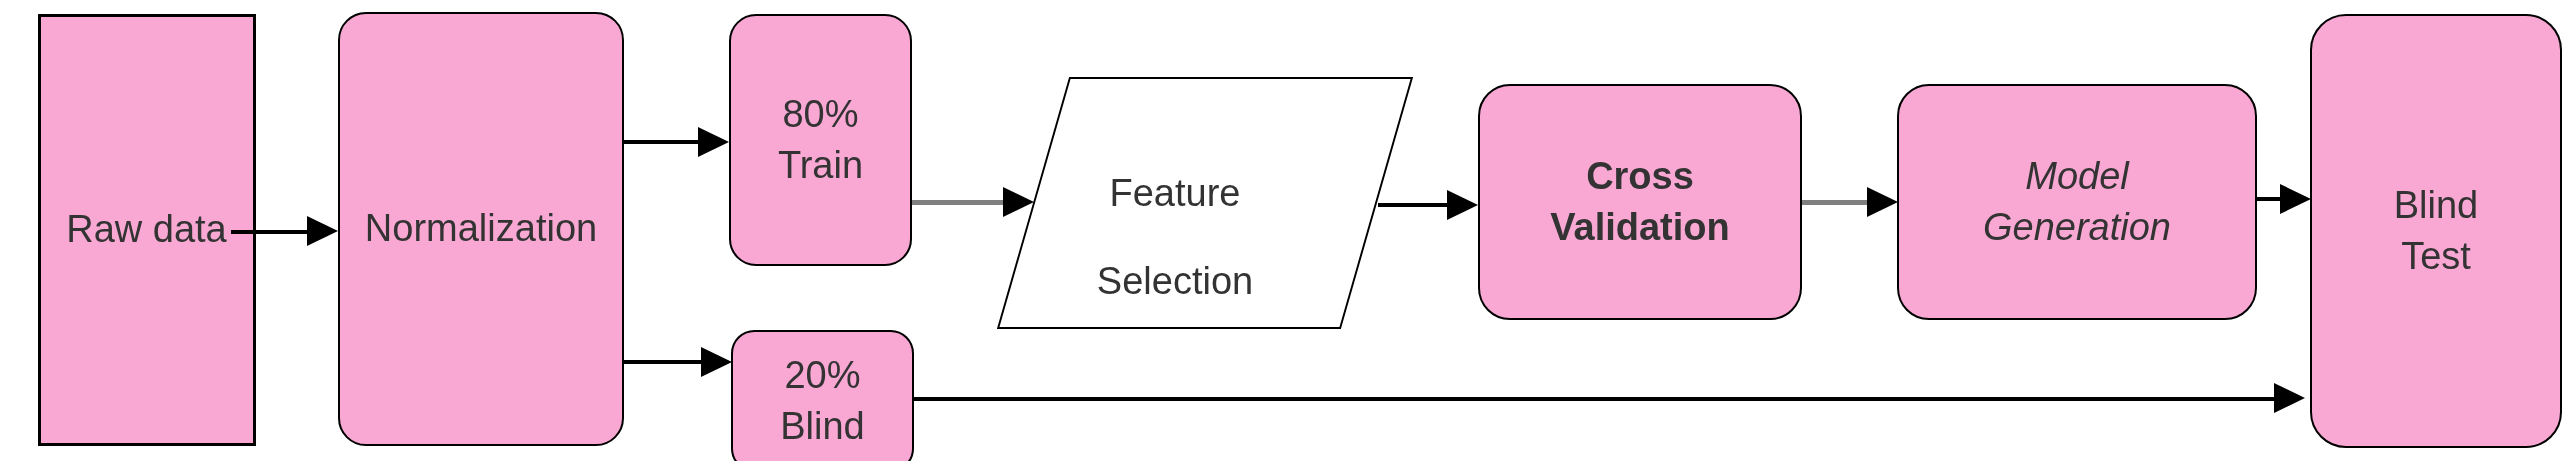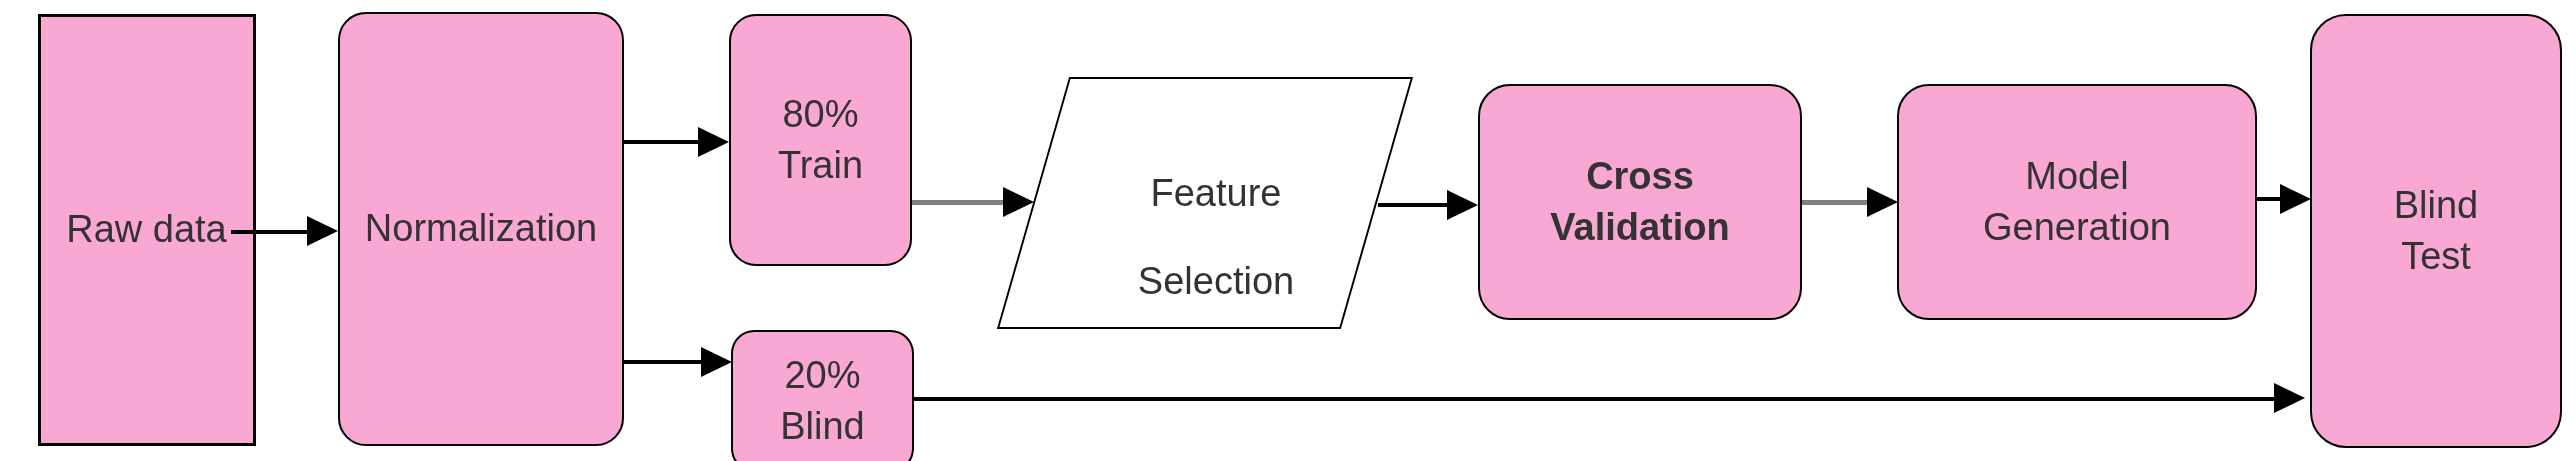--- a/index.html
+++ b/index.html
@@ -79,31 +79,31 @@
     <span class="lbl">80%</span>
     <span class="lbl">Train</span>
   </div>
 
   <div class="node" style="left:731px; top:302px; width:183px; height:142px; border-radius:23.4px;margin-top:28px;">
     <span class="lbl">20%</span>
     <span class="lbl">Blind</span>
   </div>
 
   <div class="para-shape" style="left:1033px; top:77px; width:344px; height:252px;"></div>
-  <div class="para-label" style="left:1044px; top:77px; width:344px; height:320px;gap:37px;">
+  <div class="para-label" style="left:1003px; top:77px; width:344px; height:320px;gap:37px;">
     <span class="lbl">Feature</span>
     <span class="lbl">Selection</span>
   </div>
 
   <div class="node" style="left:1478px; top:84px; width:324px; height:236px; border-radius:32px;font-weight:bold;">
     <span class="lbl">Cross</span>
     <span class="lbl">Validation</span>
   </div>
 
-  <div class="node" style="left:1897px; top:84px; width:360px; height:236px; border-radius:32px;">
+  <div class="node" style="left:1897px; top:84px; width:360px; height:236px; border-radius:32px;font-style:italic;">
     <span class="lbl">Model</span>
     <span class="lbl">Generation</span>
   </div>
 
   <div class="node" style="left:2310px; top:13.5px; width:252px; height:434px; border-radius:36px;">
     <span class="lbl">Blind</span>
     <span class="lbl">Test</span>
   </div>
 
   <div class="shaft" style="left:231px; top:230px; width:76px; height:3.6px;"></div>

